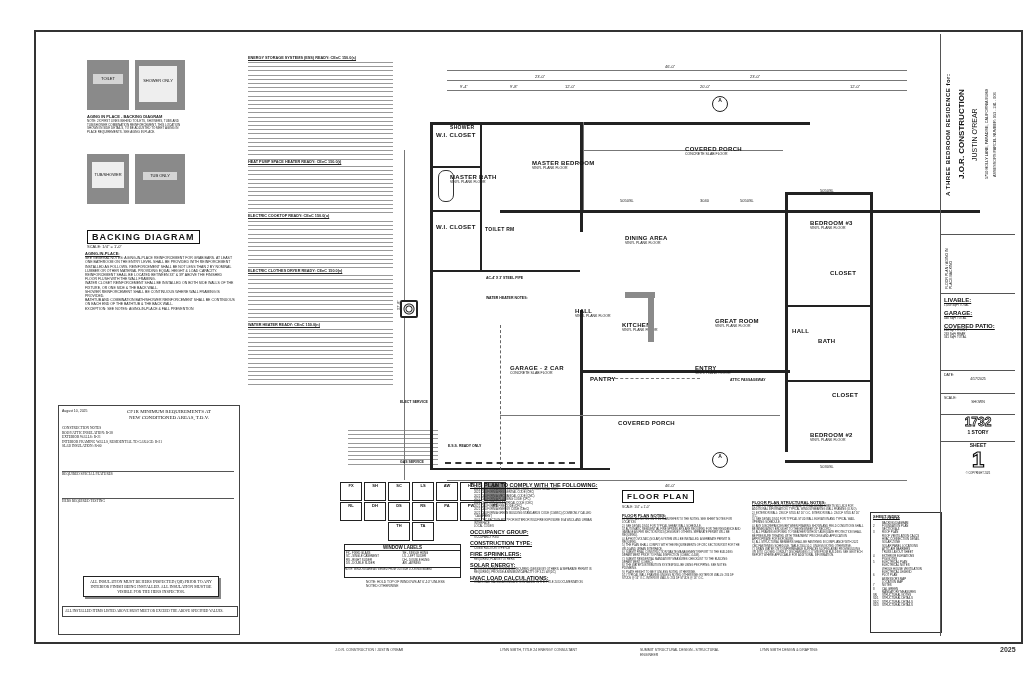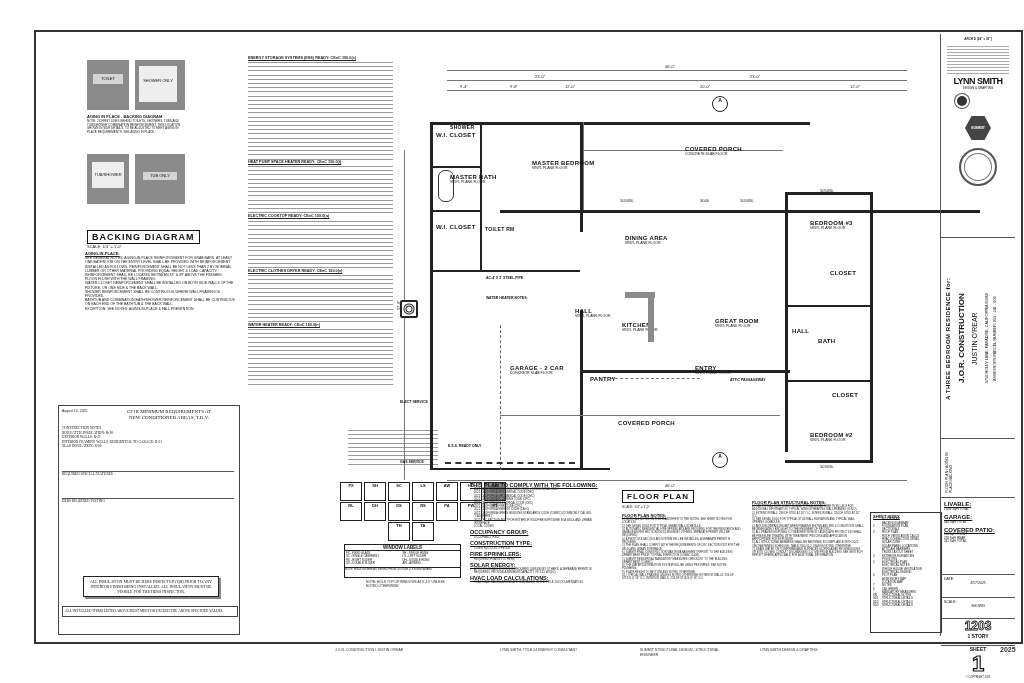--- a/index.html
+++ b/index.html
@@ -430,29 +430,20 @@
       </div>
       <div style="display: flex;">
         <span style="width: 9px;">SD3</span>
         <span>STRUCTURAL DETAILS</span>
       </div>
     </div>
 </div>
 
 <div class="tb">
   <div class="cell" style="height:200px;position:relative;">
-    <div class="tiny" style="text-align:center;font-size:3px;font-weight:bold;margin-top:3px;">ARCH D (24" x 36")</div>
-    <div style="height:30px;margin:2px 6px;background:repeating-linear-gradient(#fff 0 2px,#aaa 2px 3px);"></div>
-    <div style="text-align:center;font-weight:bold;font-size:9px;letter-spacing:-.5px;">LYNN SMITH</div>
-    <div style="text-align:center;font-size:3px;">DESIGN &amp; DRAFTING</div>
-    <div style="margin:6px 0 0 16px;width:10px;height:10px;border-radius:50%;background:#333;box-shadow:0 0 0 2px #fff,0 0 0 3px #555;"></div>
-    <div style="margin:10px auto 0;width:26px;height:24px;background:#444;clip-path:polygon(25% 0,75% 0,100% 50%,75% 100%,25% 100%,0 50%);color:#fff;font-size:3.5px;text-align:center;line-height:24px;font-weight:bold;"><span>SUMMIT</span></div>
-    <div style="margin:8px auto 0;width:34px;height:34px;border-radius:50%;border:2px solid #555;box-shadow:inset 0 0 0 3px #fff,inset 0 0 0 4px #777;"></div>
-  </div>
-  <div class="cell" style="height:200px;position:relative;">
     <div class="vert" style="position:absolute;left:4px;top:8px;height:185px;text-align:center;font-size:6px;font-weight:bold;letter-spacing:.5px;">A THREE BEDROOM RESIDENCE for:</div>
     <div class="vert" style="position:absolute;left:16px;top:8px;height:185px;text-align:center;font-size:8px;font-weight:bold;">J.O.R. CONSTRUCTION</div>
     <div class="vert" style="position:absolute;left:30px;top:8px;height:185px;text-align:center;font-size:7px;">JUSTIN O'REAR</div>
     <div class="vert" style="position:absolute;left:44px;top:8px;height:185px;text-align:center;font-size:3.8px;">5750 HOLLY LANE, PARADISE, CALIFORNIA 95969</div>
     <div class="vert" style="position:absolute;left:52px;top:8px;height:185px;text-align:center;font-size:3.8px;">ASSESSORS PARCEL NUMBER: 053 - 241 - 003</div>
   </div>
   <div class="cell" style="height:58px;position:relative;">
     <div class="vert" style="position:absolute;left:4px;top:4px;height:50px;font-size:3.5px;">FLOOR PLAN / AGING IN PLACE BACKING</div>
   </div>
   <div class="cell" style="height:70px;padding:3px;">
@@ -469,21 +460,21 @@
   </div>
   <div class="cell" style="height:18px;padding:2px 3px;font-size:3.5px;">
     <div>DATE:</div>
     <div style="text-align:center;">4/17/2025</div>
   </div>
   <div class="cell" style="height:16px;padding:2px 3px;font-size:3.5px;">
     <div>SCALE:</div>
     <div style="text-align:center;">SHOWN</div>
   </div>
   <div class="cell" style="height:26px;text-align:center;">
-    <div style="font-weight:bold;font-size:12px;color:#fff;-webkit-text-stroke:.8px #111;">1203</div>
+    <div style="font-weight:bold;font-size:12px;color:#fff;-webkit-text-stroke:.8px #111;">1732</div>
     <div style="font-weight:bold;font-size:5px;">1 STORY</div>
   </div>
   <div style="height:40px;text-align:center;position:relative;">
     <div style="font-weight:bold;font-size:5px;">SHEET</div>
     <div style="font-weight:bold;font-size:22px;line-height:24px;color:#fff;-webkit-text-stroke:1.2px #111;">1</div>
     <div style="font-size:2.6px;">© COPYRIGHT 2025</div>
   </div>
 </div>
 
 <div class="footer" style="left:335px;width:70px;">J.O.R. CONSTRUCTION / JUSTIN O'REAR</div>

